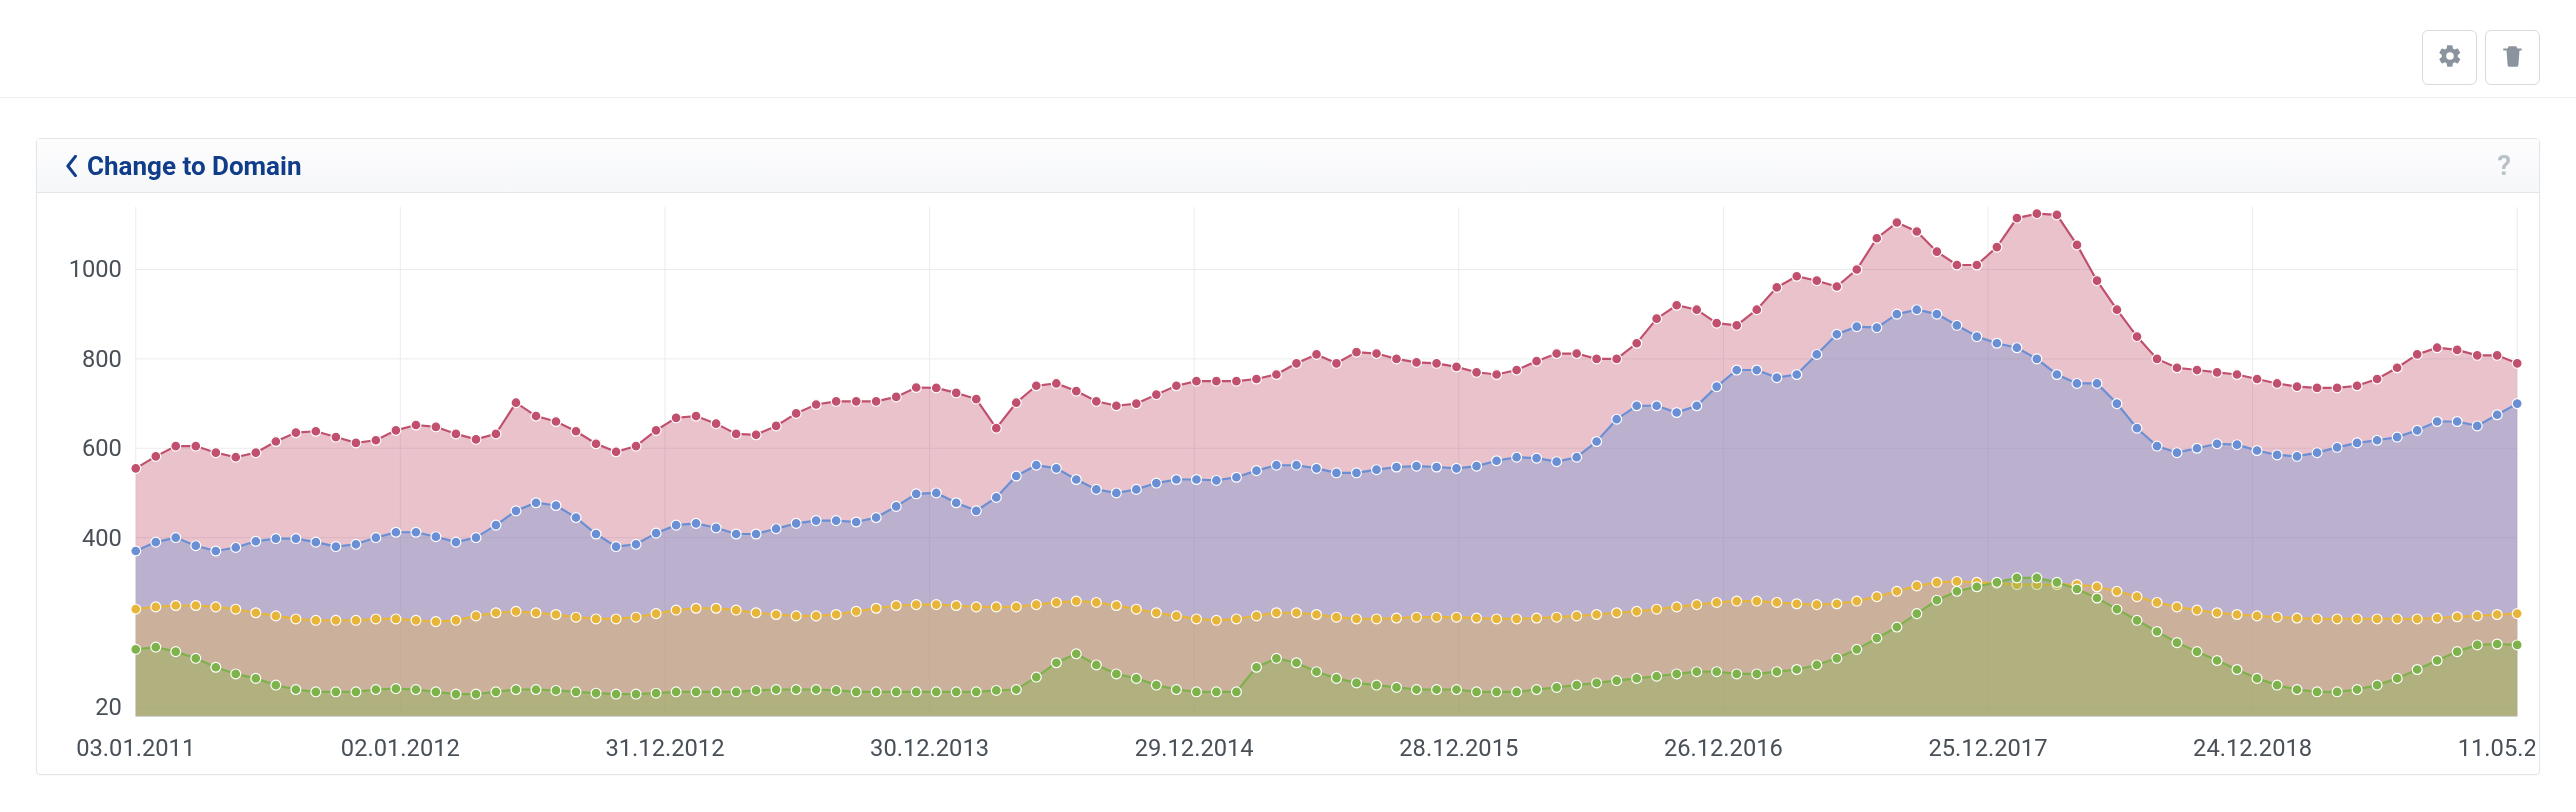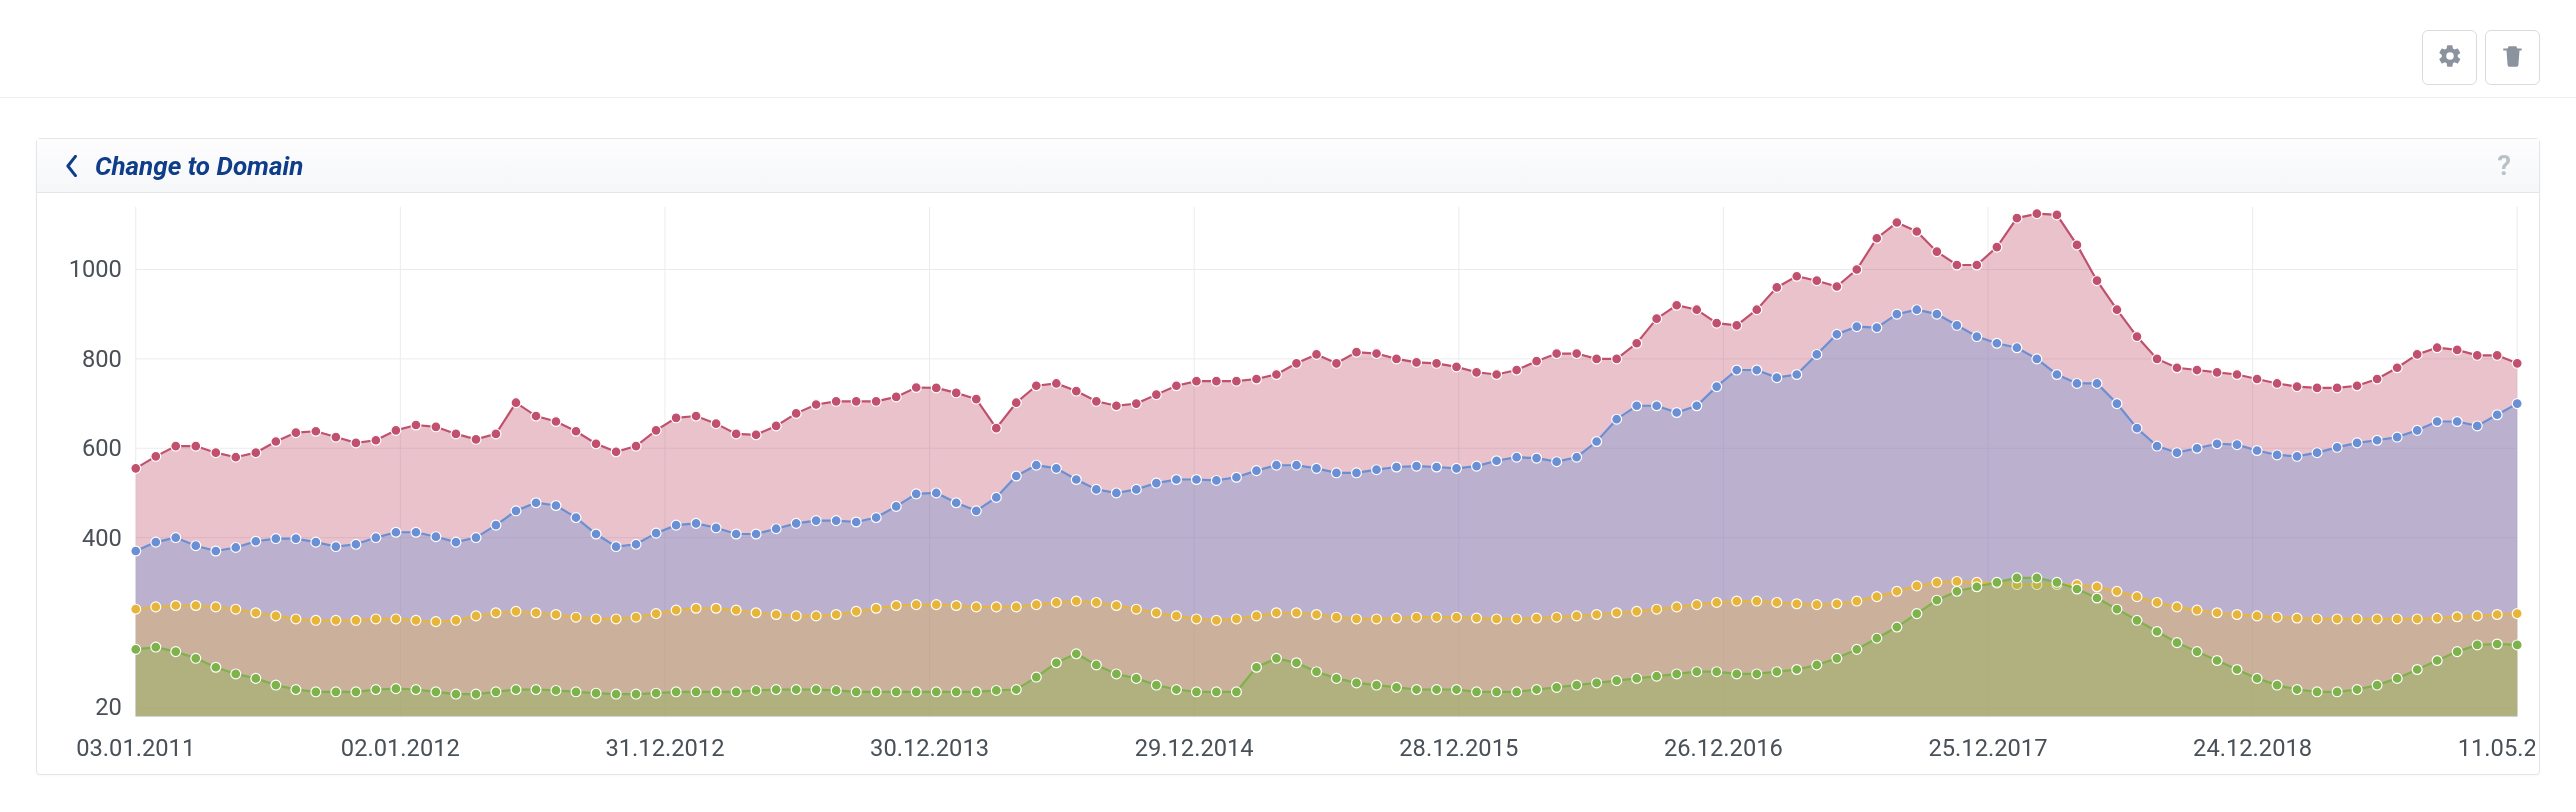--- a/index.html
+++ b/index.html
@@ -49,26 +49,25 @@
     display: flex;
     align-items: center;
     justify-content: space-between;
     padding: 10px 28px;
     border-bottom: 1px solid #e3e6e9;
     background: linear-gradient(#fdfdfe, #f6f7f9);
   }
   .panel-title {
     display: inline-flex;
     align-items: center;
-    gap: 16px;
+    gap: 8px;
     color: #0f3d8a;
     font-weight: 700;
     font-size: 26px;
     cursor: pointer;
-    font-style: italic;
   }
   .panel-title .chev {
     display: inline-flex;
     color: #0f3d8a;
   }
   .help-icon {
     color: #b8c0c8;
     font-size: 28px;
     font-weight: 600;
   }

